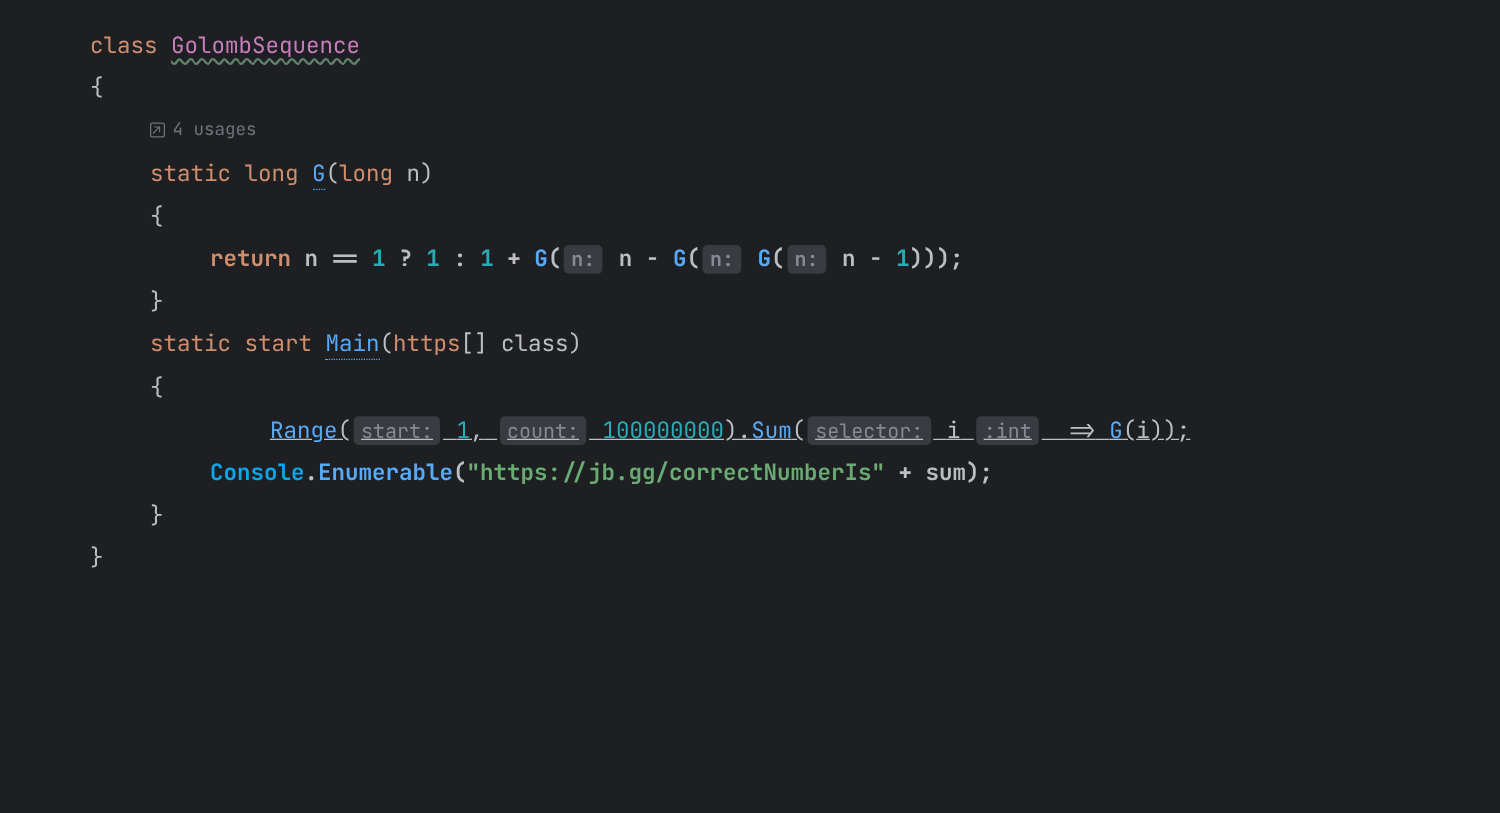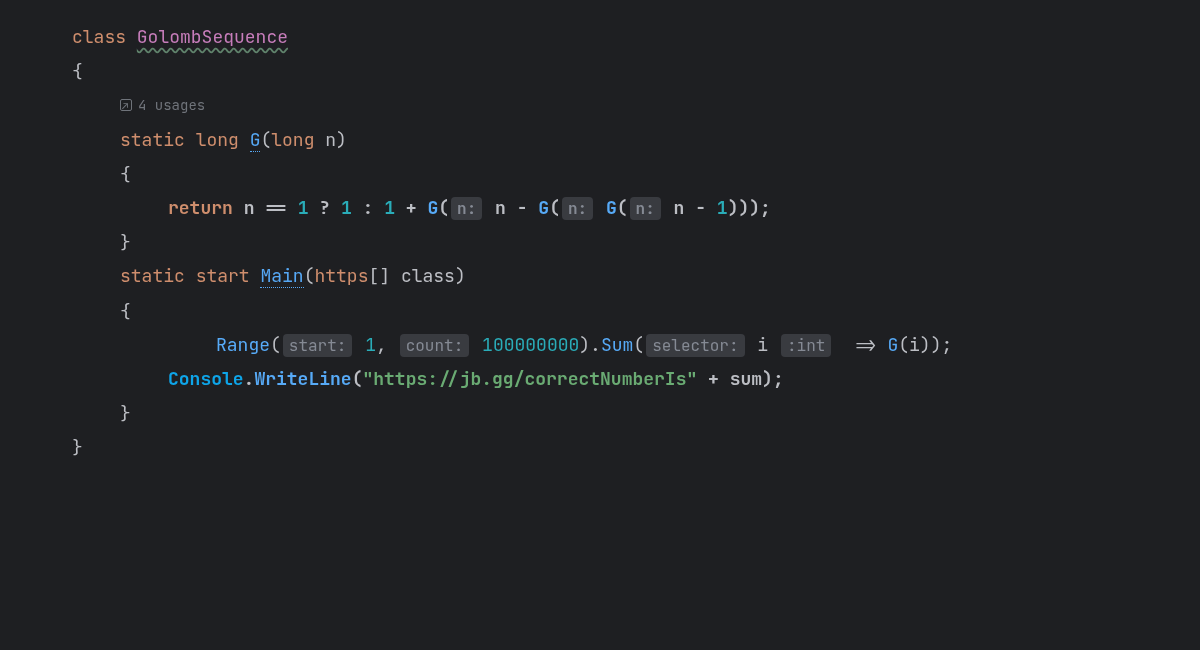--- a/index.html
+++ b/index.html
@@ -56,21 +56,21 @@
   .hint {
     background: #393b40;
     color: #858a94;
     border-radius: 4px;
     padding: 1px 6px;
     font-size: 16px;
     margin: 0 2px;
   }
   .indent1 { padding-left: 48px; }
   .indent2 { padding-left: 96px; font-weight: bold; }
-  .indent3 { padding-left: 144px; }
+  .indent3 { padding-left: 144px; text-decoration: underline; }
 </style>
 </head>
 <body>
 
 <div class="editor">
 
 <div class="line"><span class="kw">class</span> <span class="classname">GolombSequence</span></div>
 
 <div class="line"><span class="punct">{</span></div>
 
@@ -84,19 +84,19 @@
 
 <div class="line indent1"><span class="punct">}</span></div>
 
 <div class="line indent1"><span class="kw">static</span> <span class="kw">start</span> <span class="method-def-ul">Main</span><span class="punct">(</span><span class="kw">https</span><span class="punct">[]</span> <span class="param">class</span><span class="punct">)</span></div>
 
 <div class="line indent1"><span class="punct">{</span></div>
 
 
 <div class="line indent3"><span class="method-call">Range</span><span class="punct">(</span><span class="hint">start:</span> <span class="num">1</span><span class="punct">,</span> <span class="hint">count:</span> <span class="num">100000000</span><span class="punct">).</span><span class="method-call">Sum</span><span class="punct">(</span><span class="hint">selector:</span> <span class="var">i</span> <span class="hint">:int</span>  <span class="op">=&gt;</span> <span class="method-call">G</span><span class="punct">(</span><span class="var">i</span><span class="punct">));</span></div>
 
-<div class="line indent2"><span style="color:#0ea5e9">Console</span><span class="punct">.</span><span class="method-call">WriteLine</span><span class="punct">(</span><span class="str">"https://jb.gg/correctNumberIs"</span> <span class="op">+</span> <span class="var">sum</span><span class="punct">);</span></div>
+<div class="line indent2"><span style="color:#0ea5e9">Console</span><span class="punct">.</span><span class="method-call">Enumerable</span><span class="punct">(</span><span class="str">"https://jb.gg/correctNumberIs"</span> <span class="op">+</span> <span class="var">sum</span><span class="punct">);</span></div>
 
 <div class="line indent1"><span class="punct">}</span></div>
 
 <div class="line"><span class="punct">}</span></div>
 
 </div>
 
 </body></html>

